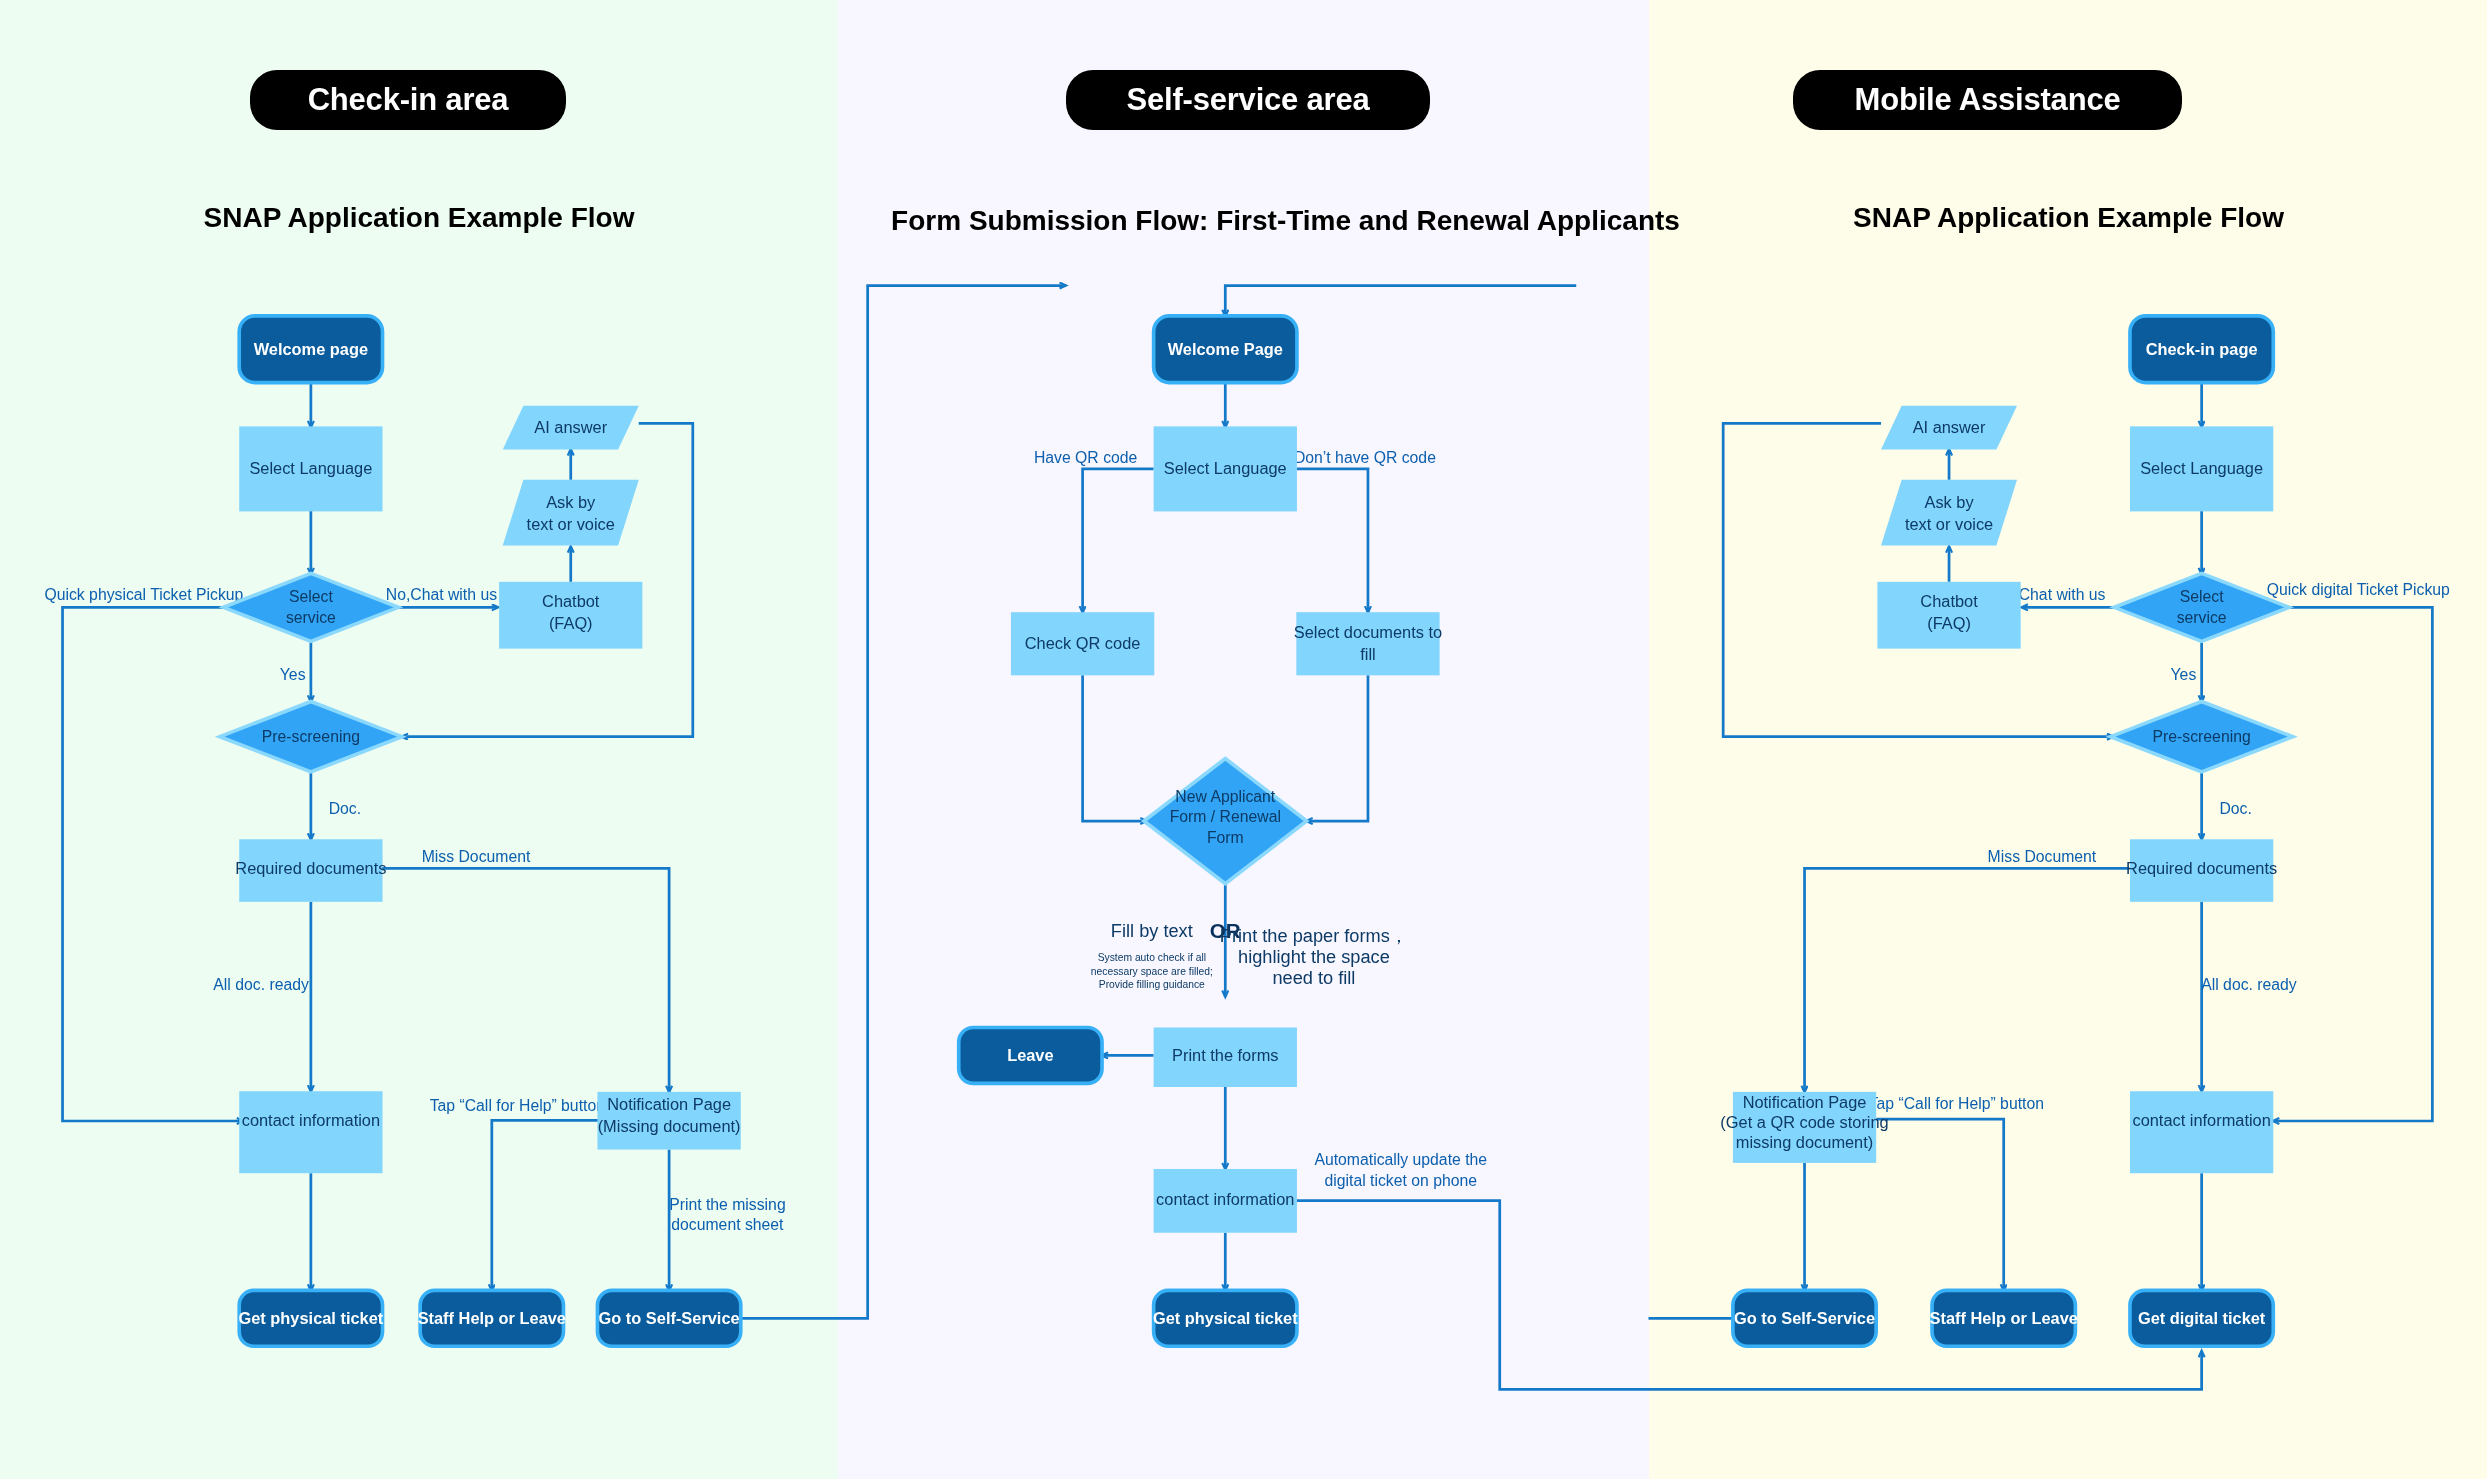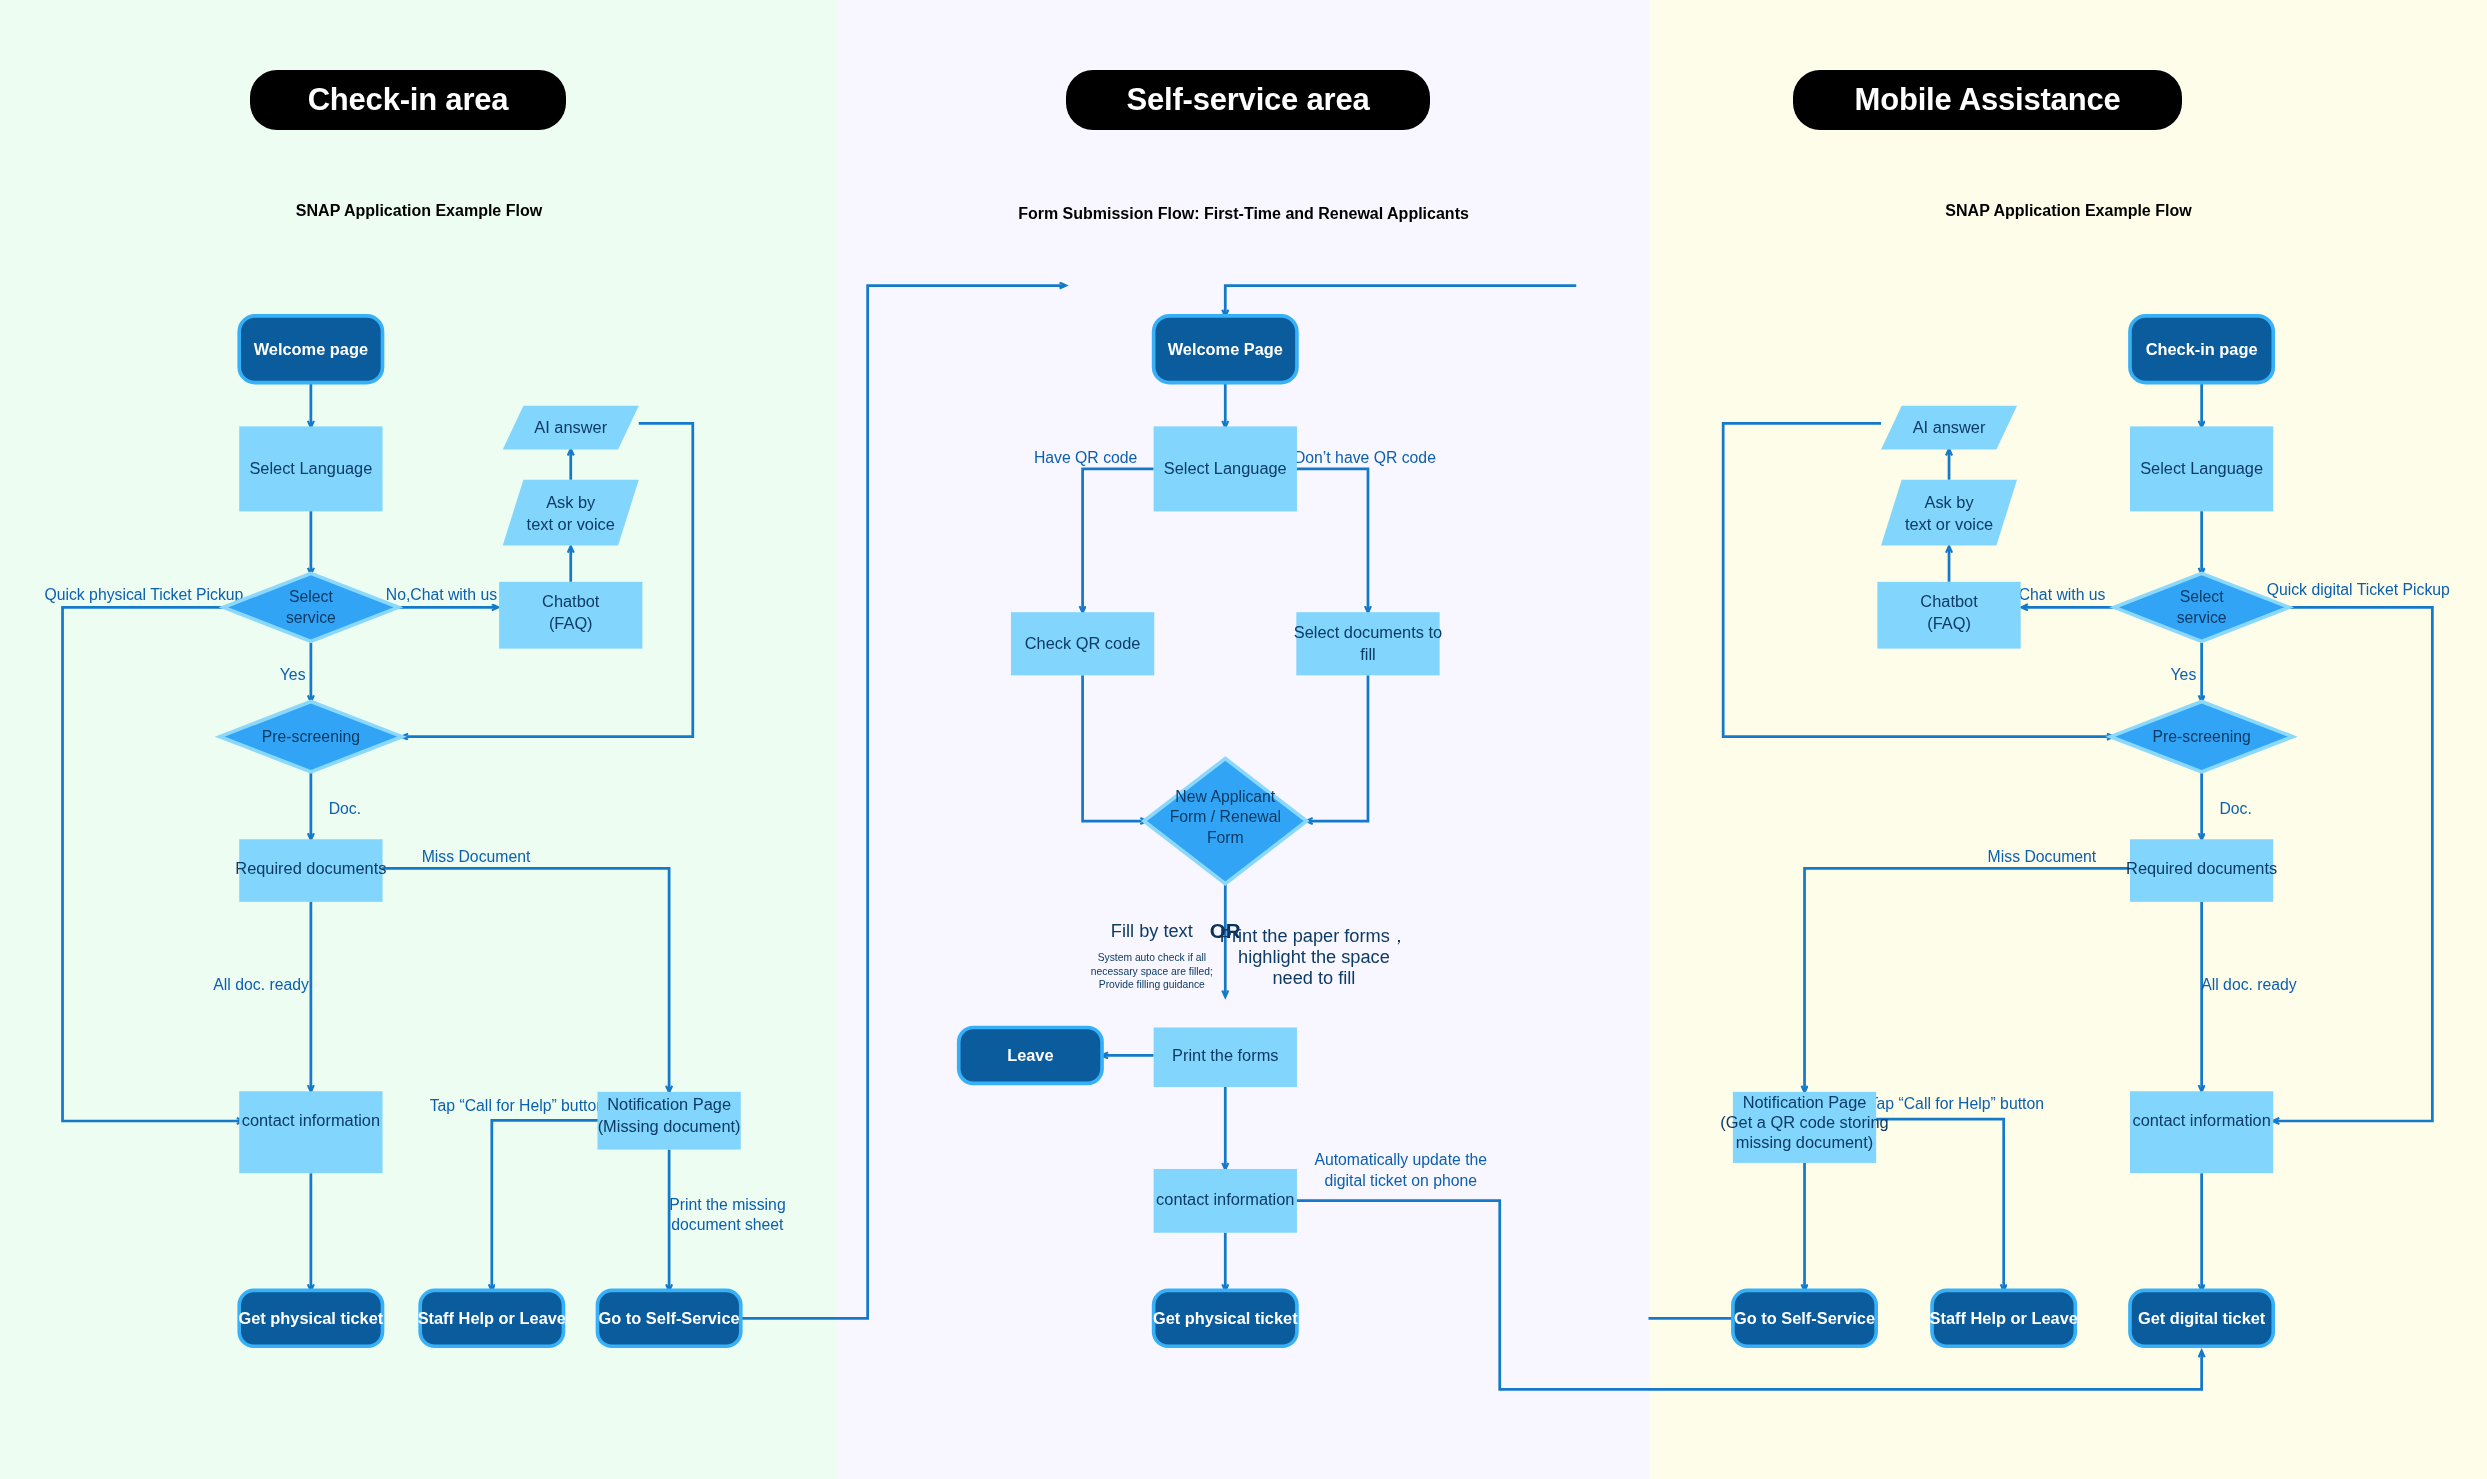--- a/index.html
+++ b/index.html
@@ -15,21 +15,21 @@
   #band-mid{left:838px;width:811px;background:#f8f6ff;}
   #band-right{left:1649px;width:839px;background:#fefde9;}
 
   .pill{
     position:absolute;background:#000;color:#fff;border-radius:27px;
     display:flex;align-items:center;justify-content:center;
     font-weight:bold;font-size:31px;letter-spacing:-0.2px;
     height:60px;
   }
   .subtitle{
-    position:absolute;color:#000;font-weight:bold;font-size:16px;
+    position:absolute;color:#000;font-weight:bold;font-size:28px;
     text-align:center;white-space:nowrap;
   }
 
   svg.flow{position:absolute;left:0;top:0;width:2487px;height:1480px;overflow:visible;}
 
   .nd-dark{fill:#0a5c9c;stroke:#38b0f7;stroke-width:6;}
   .nd-light{fill:#82d5fd;stroke:none;}
   .nd-diamond{fill:#31a4f5;stroke:#8bd8fd;stroke-width:6;}
   .nd-para{fill:#82d5fd;stroke:none;}
 
@@ -53,21 +53,21 @@
   <div class="band" id="band-right"></div>
 
   <div class="pill" style="left:250px;top:70px;width:316px;">
     <span>Check-in area</span>
   </div>
   <div class="subtitle" style="left:0px;top:202px;width:838px;">SNAP Application Example Flow</div>
 
   <div class="pill" style="left:1066px;top:70px;width:364px;">
     <span>Self-service area</span>
   </div>
-  <div class="subtitle" style="left:838px;top:205px;width:811px;">Form Submission Flow: First-Time and Renewal Applicants</div>
+  <div class="subtitle" style="left:880px;top:205px;width:811px;">Form Submission Flow: First-Time and Renewal Applicants</div>
 
   <div class="pill" style="left:1793px;top:70px;width:389px;">
     <span>Mobile Assistance</span>
   </div>
   <div class="subtitle" style="left:1649px;top:202px;width:839px;">SNAP Application Example Flow</div>
 
   <svg class="flow" viewBox="0 0 4096 2437">
     <defs>
       <marker id="ah" markerWidth="16" markerHeight="16" refX="11" refY="6" orient="auto" markerUnits="userSpaceOnUse">
         <path d="M1,1 L12,6 L1,11" fill="none" stroke="#1479c9" stroke-width="3.5"></path>

